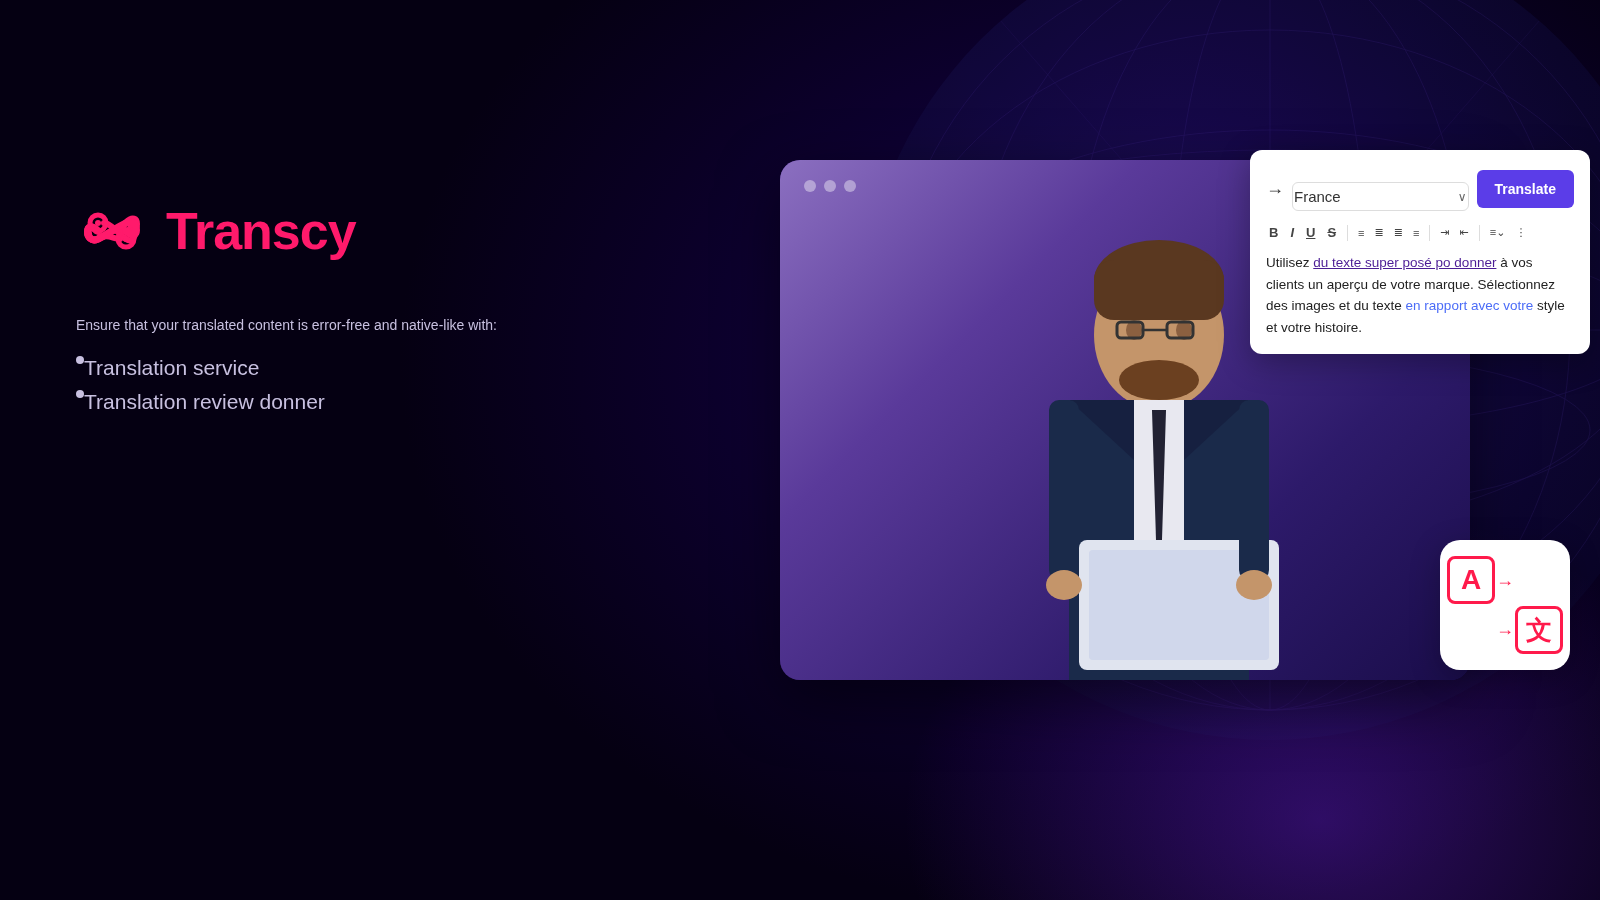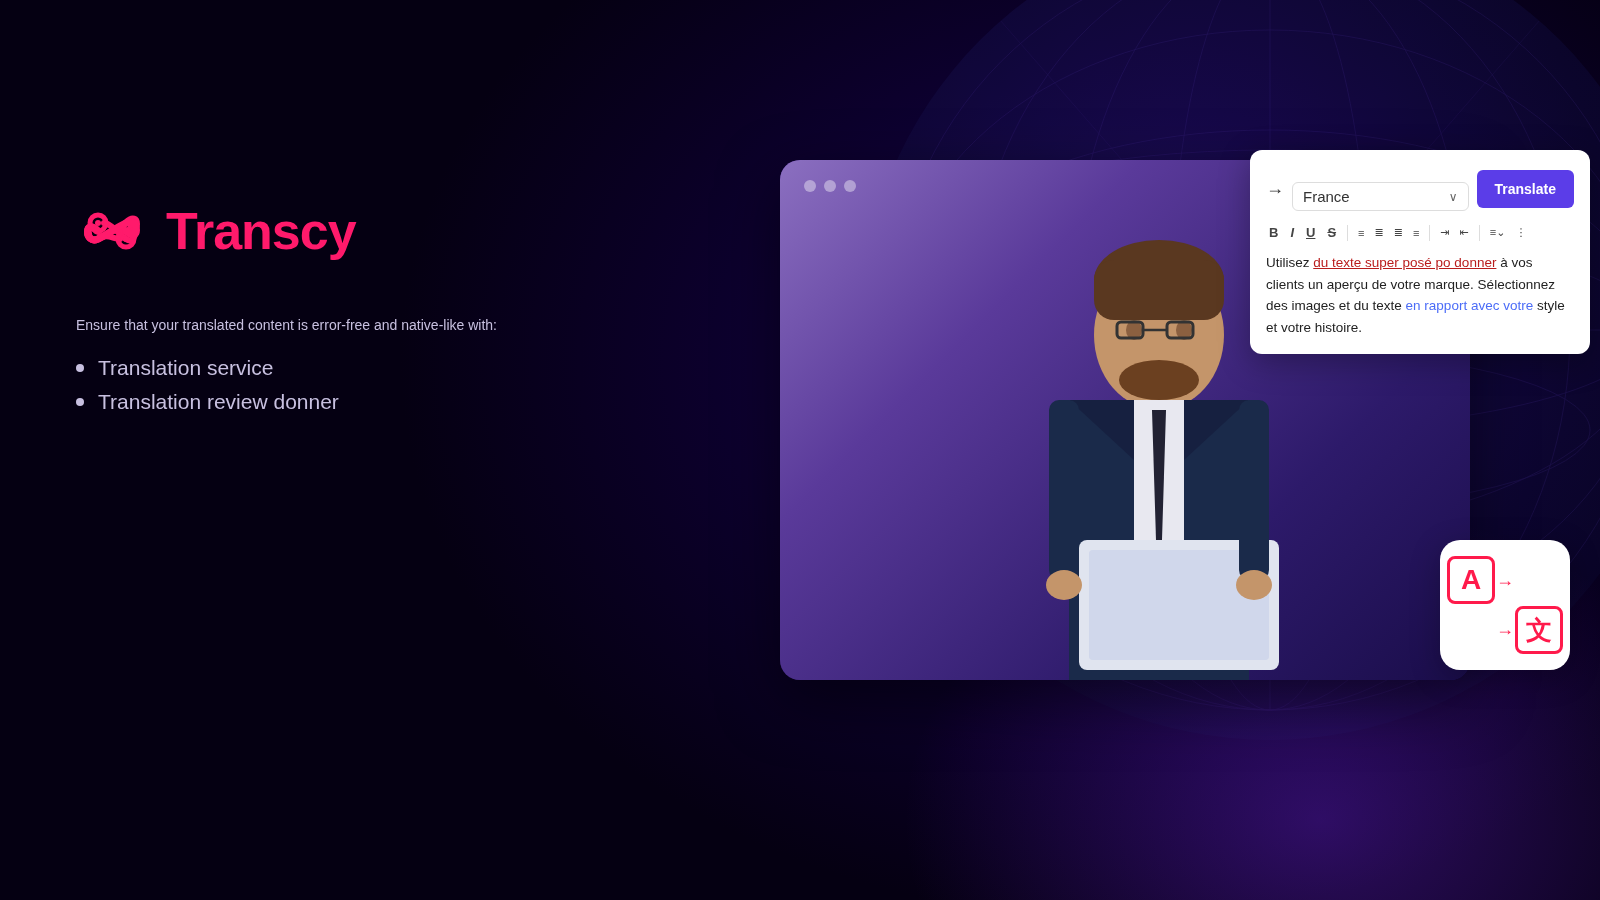--- a/index.html
+++ b/index.html
@@ -113,22 +113,21 @@
     .bullet-list {
       list-style: none;
       padding: 0;
     }
 
     .bullet-list li {
       font-size: 21px;
       color: #c8c0e0;
       margin-bottom: 10px;
       display: flex;
-      align-items: center;
-      gap: 14px;
+      align-items: flex-start;
     }
 
     .bullet-dot {
       width: 8px;
       height: 8px;
       border-radius: 50%;
       background: #c8c0e0;
       flex-shrink: 0;
     }
 
@@ -223,21 +222,21 @@
     .panel-lang {
       flex: 1;
       font-size: 15px;
       color: #333;
       font-weight: 500;
       display: flex;
       align-items: center;
       gap: 6px;
       border: 1px solid #ddd;
       border-radius: 6px;
-      padding: 5px 10px;
+      padding: 5px 1px;
       margin-top: 16px;
     }
 
     .panel-lang .chevron {
       margin-left: auto;
       color: #666;
       font-size: 12px;
     }
 
     .translate-btn {
@@ -290,21 +289,21 @@
     }
 
     .panel-text {
       font-size: 13.5px;
       color: #222;
       line-height: 1.6;
     }
 
     .highlight-underline {
       text-decoration: underline;
-      color: #b91c1c;
+      color: #4c1d95;
       margin-top: 32px;
     }
 
     .highlight-blue {
       color: #4b6cf7;
       text-align: center;
     }
 
     
     .translate-icon-card {

